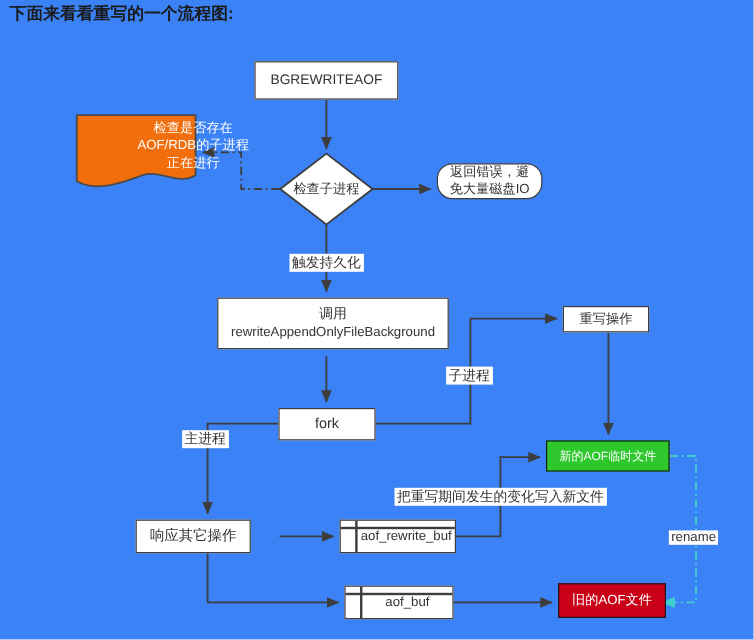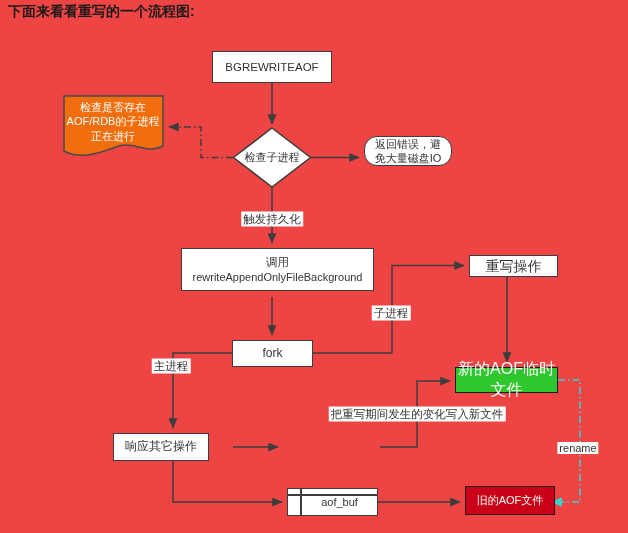--- a/index.html
+++ b/index.html
@@ -1,50 +1,50 @@
 <!DOCTYPE html>
 <html><head>
 <meta charset="utf-8">
 <style>
   html,body{margin:0;padding:0;background:#fff;}
   .canvas{
-    position:relative;width:628px;height:533px;background:#ef4444;
+    position:relative;width:628px;height:533px;background:#3b82f6;
     font-family:"Liberation Sans",sans-serif;overflow:hidden;
   }
   .heading{
     position:absolute;left:8px;top:3px;font-size:14px;font-weight:bold;color:#1a1a1a;
   }
   svg.wires{position:absolute;left:0;top:0;width:628px;height:533px;}
   .node{
     position:absolute;box-sizing:border-box;border:1.5px solid #3d3d3d;background:#fff;
     display:flex;flex-direction:column;align-items:center;justify-content:center;
     text-align:center;color:#333;font-size:11px;line-height:1.3;
   }
   .node .ln{display:block;}
   .start{left:212px;top:51px;width:120px;height:32px;font-size:11.5px;}
   .return-error{left:364px;top:136px;width:88px;height:30px;border-radius:13px;font-size:11px;}
   .call{left:181px;top:248px;width:193px;height:43px;font-size:11.5px;}
   .call .ln2{font-size:11px;}
   .fork{left:232px;top:340px;width:81px;height:27px;font-size:12px;}
-  .rewrite-op{left:469px;top:255px;width:89px;height:22px;font-size:14px;}
+  .rewrite-op{left:469px;top:255px;width:72px;height:22px;font-size:11px;}
   .respond{left:113px;top:433px;width:96px;height:28px;font-size:12px;}
-  .new-aof{left:455px;top:367px;width:103px;height:26px;background:#2ec82e;border-color:#1c1c1c;color:#fff;font-size:16px;}
+  .new-aof{left:455px;top:367px;width:103px;height:26px;background:#2ec82e;border-color:#1c1c1c;color:#fff;font-size:10px;}
   .old-aof{left:465px;top:486px;width:90px;height:29px;background:#c90018;border-color:#1c1c1c;color:#fff;font-size:11px;}
   .storage{padding-left:14px;font-size:11px;}
   .storage::before{content:"";position:absolute;left:12px;top:0;bottom:0;width:1.5px;background:#3d3d3d;}
   .storage::after{content:"";position:absolute;left:0;right:0;top:5px;height:1.5px;background:#3d3d3d;}
   .aof-rewrite-buf{left:283px;top:433px;width:97px;height:28px;}
   .aof-buf{left:287px;top:488px;width:91px;height:28px;}
   .diamond-label{
     position:absolute;left:232px;top:150px;width:80px;text-align:center;
     font-size:11px;color:#333;
   }
   .note-label{
     position:absolute;left:65px;top:100px;width:96px;text-align:center;
-    font-size:11px;line-height:1.3;color:#ffffff;
+    font-size:11px;line-height:1.3;color:#ffffff;padding-left:48px;
   }
   .edge-label{
     position:absolute;transform:translate(-50%,-50%);background:#ffffff;
     padding:0 2px;font-size:11.5px;color:#333;white-space:nowrap;
   }
   .lbl-trigger{left:272px;top:219px;}
   .lbl-main{left:171px;top:366px;}
   .lbl-child{left:391px;top:313px;}
   .lbl-write{left:417px;top:414px;}
   .lbl-rename{left:578px;top:448px;font-size:11px;}
@@ -116,20 +116,23 @@
   </div>
 
   <div class="node new-aof">
     <span class="ln">新的AOF临时文件</span>
   </div>
 
   <div class="node respond">
     <span class="ln">响应其它操作</span>
   </div>
 
+  <div class="node storage aof-rewrite-buf">
+    <span class="ln">aof_rewrite_buf</span>
+  </div>
 
   <div class="node storage aof-buf">
     <span class="ln">aof_buf</span>
   </div>
 
   <div class="node old-aof">
     <span class="ln">旧的AOF文件</span>
   </div>
 
   <div class="edge-label lbl-trigger">触发持久化</div>

